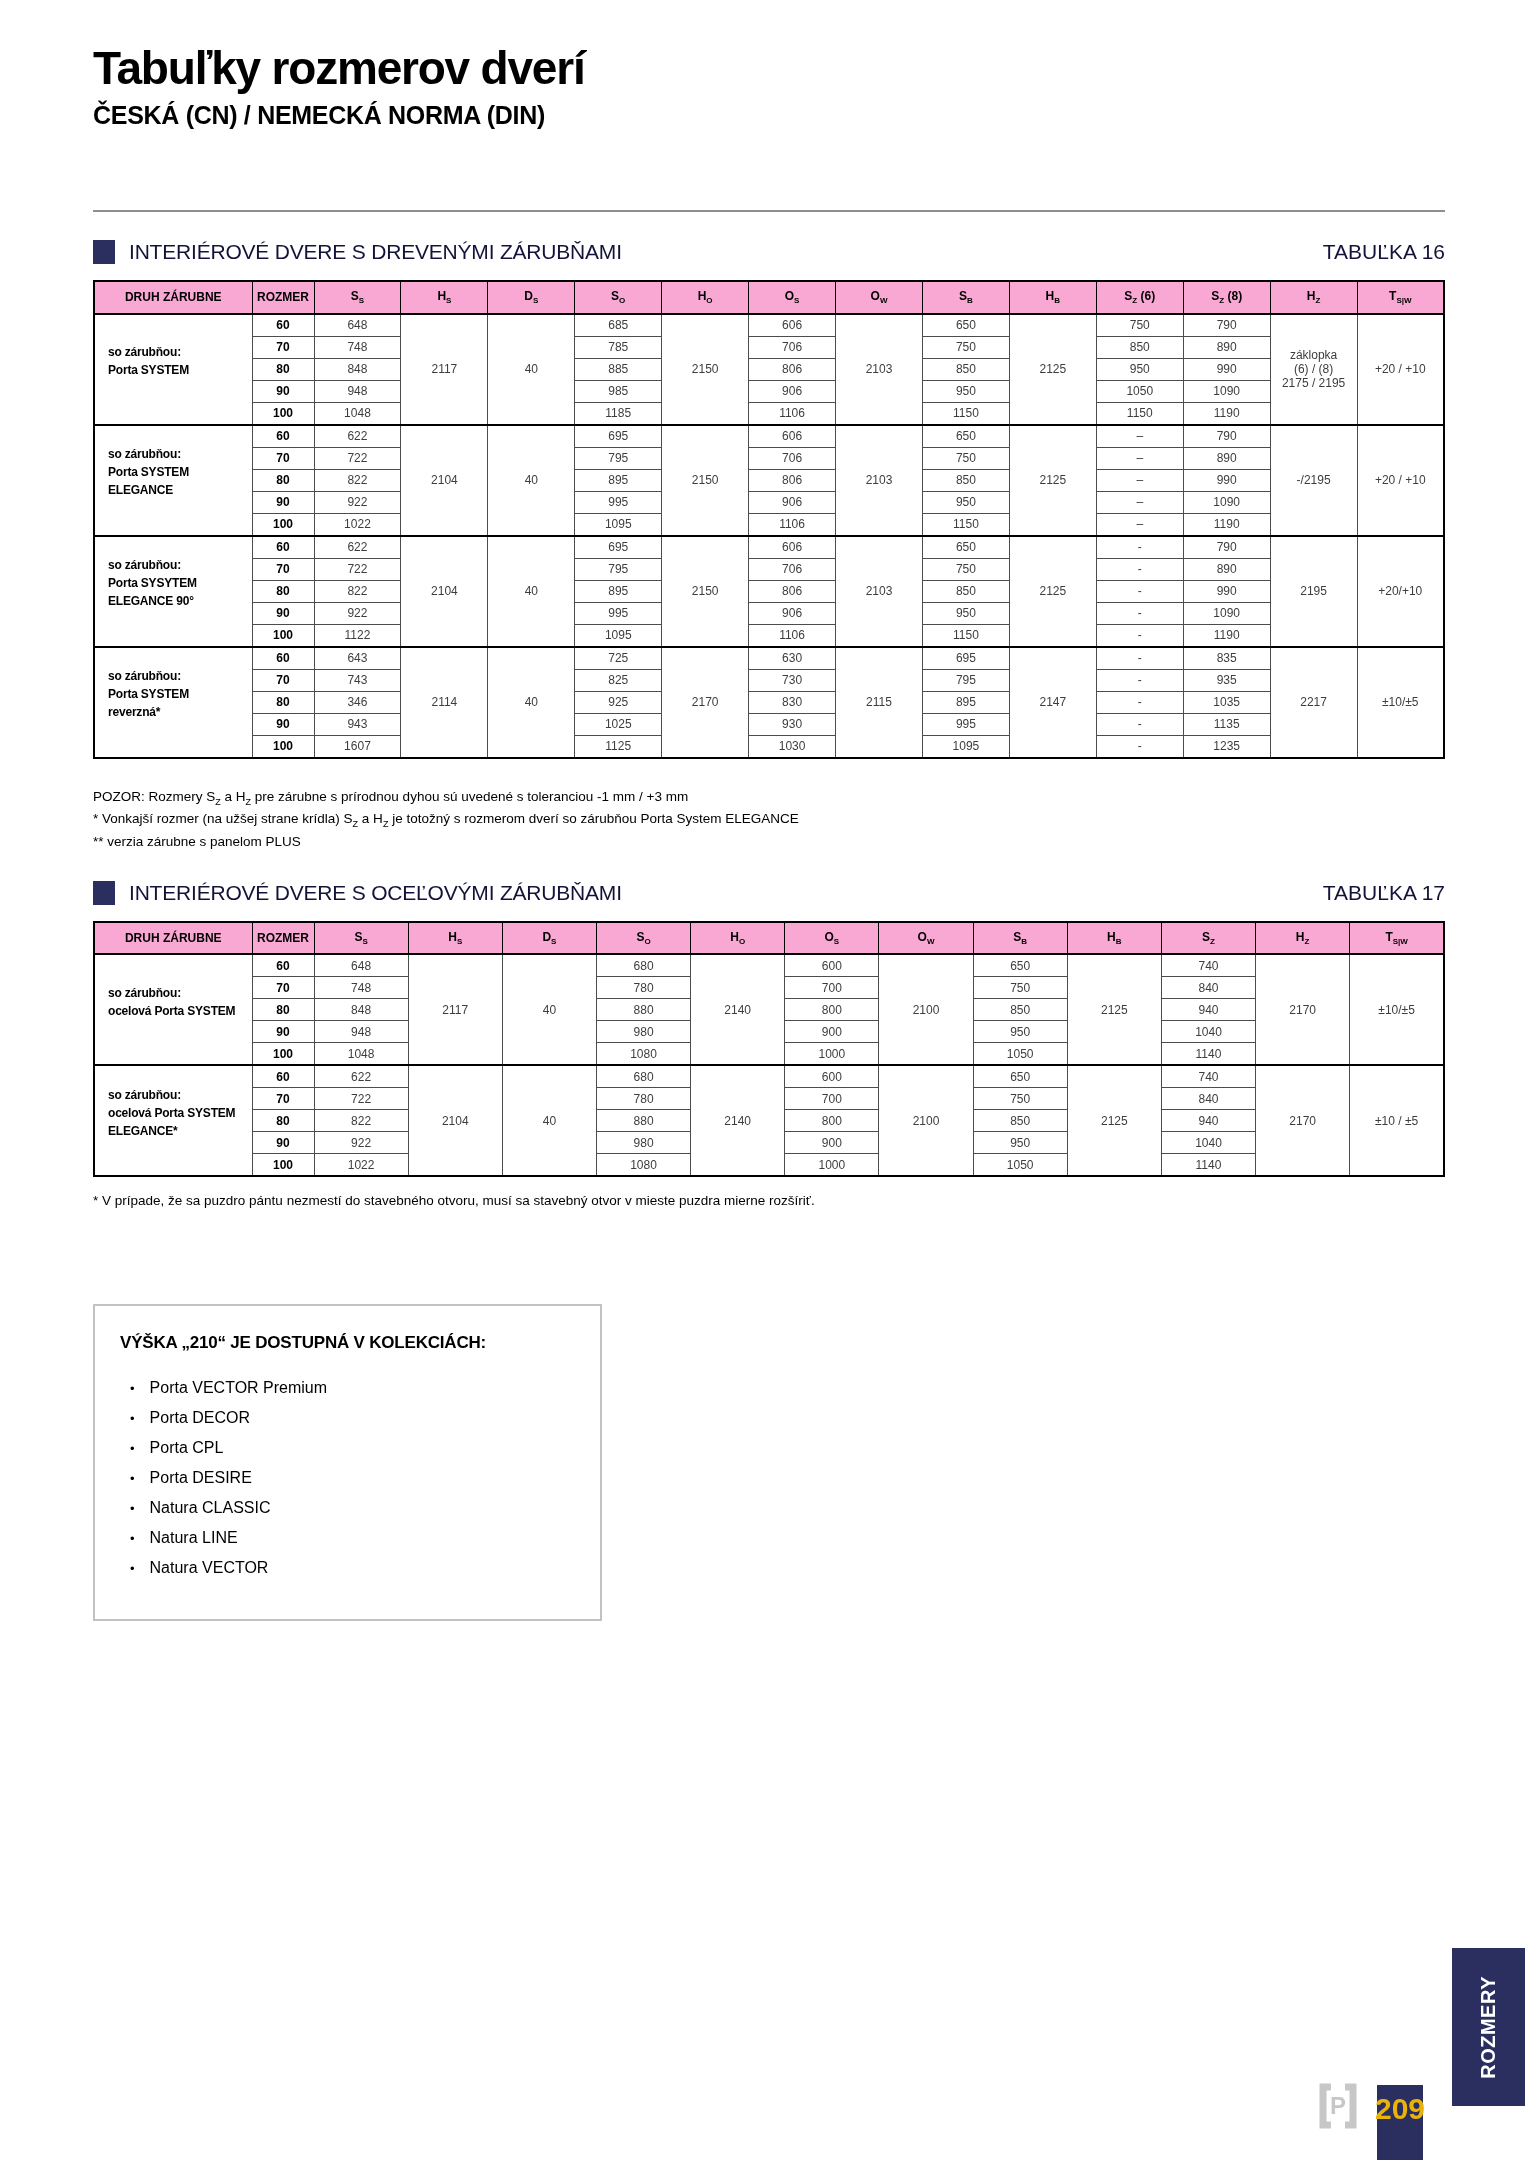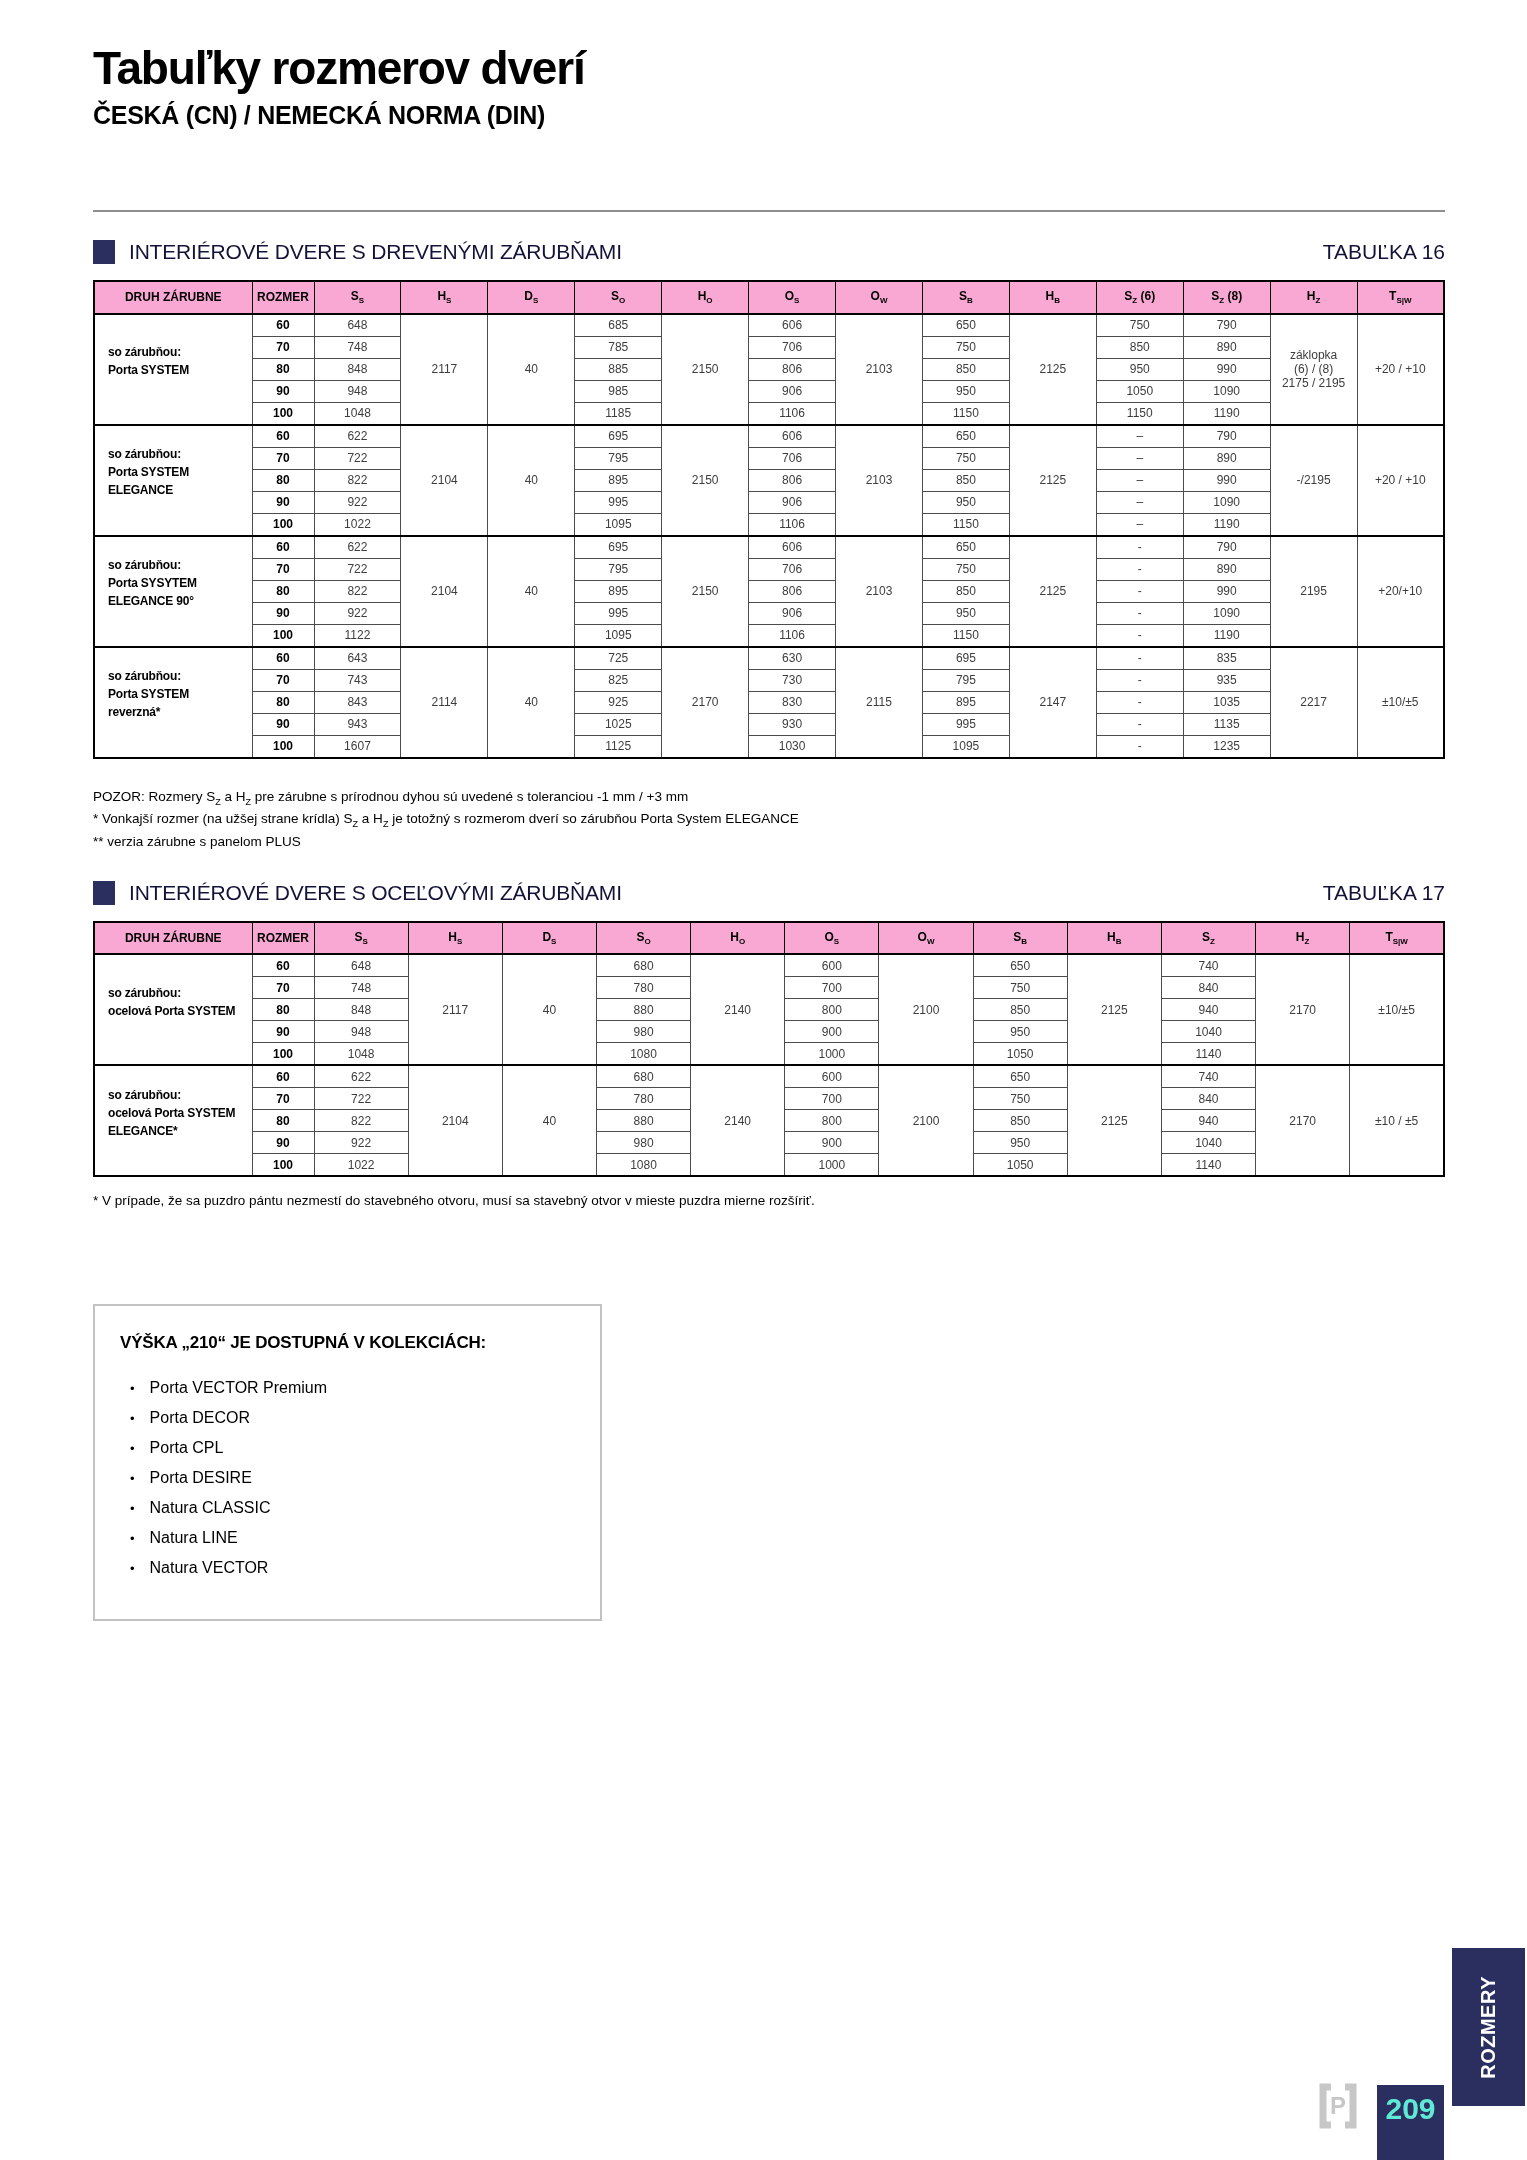--- a/index.html
+++ b/index.html
@@ -36,22 +36,22 @@
                    padding:27px 12px 30px 25px;box-sizing:content-box;}
   .box-title{font-size:17px;font-weight:bold;letter-spacing:-0.2px;}
   .collections-box ul{list-style:none;margin:26px 0 0 10px;padding:0;}
   .collections-box li{font-size:16px;margin-bottom:12px;display:flex;align-items:baseline;}
   .bullet{font-size:13px;margin-right:15px;}
 
   .side-tab{position:absolute;right:2px;top:1948px;width:73px;height:158px;background:var(--navy);
             display:flex;align-items:center;justify-content:center;}
   .side-tab span{writing-mode:vertical-rl;transform:rotate(180deg);color:#fff;
                  font-size:20px;font-weight:bold;letter-spacing:0.5px;}
-  .page-num{position:absolute;left:1377px;top:2085px;width:67px;height:75px;background:var(--navy);
-            color:#5eead4;font-size:30px;font-weight:bold;display:flex;justify-content:center;
+  .page-num{position:absolute;left:1377px;top:2085px;width:46px;height:75px;background:var(--navy);
+            color:#eab308;font-size:30px;font-weight:bold;display:flex;justify-content:center;
             padding-top:7px;box-sizing:border-box;}
   .logo{position:absolute;left:1318px;top:2083px;width:40px;height:46px;}
 </style>
 </head>
 <body>
 
 <div class="page">
   <div class="content">
 
     <h1 class="doc-title">Tabuľky rozmerov dverí</h1>
@@ -282,21 +282,21 @@
               <td class="rozmer">70</td>
               <td>743</td>
               <td>825</td>
               <td>730</td>
               <td>795</td>
               <td>-</td>
               <td>935</td>
             </tr>
             <tr>
               <td class="rozmer">80</td>
-              <td>843</td>
+              <td>346</td>
               <td>925</td>
               <td>830</td>
               <td>895</td>
               <td>-</td>
               <td>1035</td>
             </tr>
             <tr>
               <td class="rozmer">90</td>
               <td>943</td>
               <td>1025</td>

